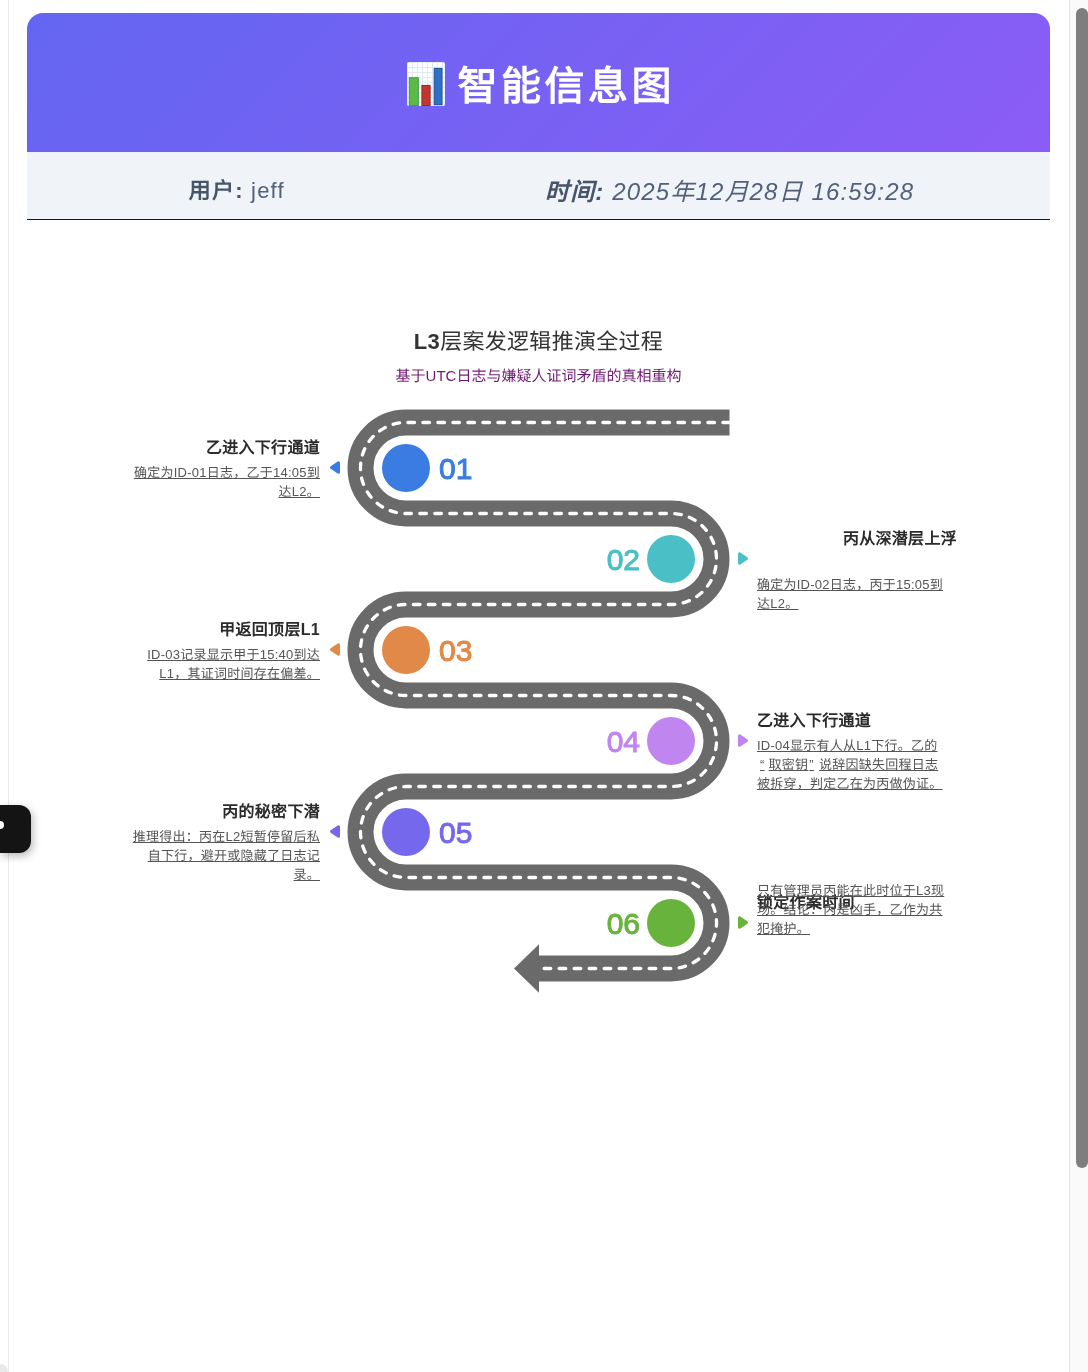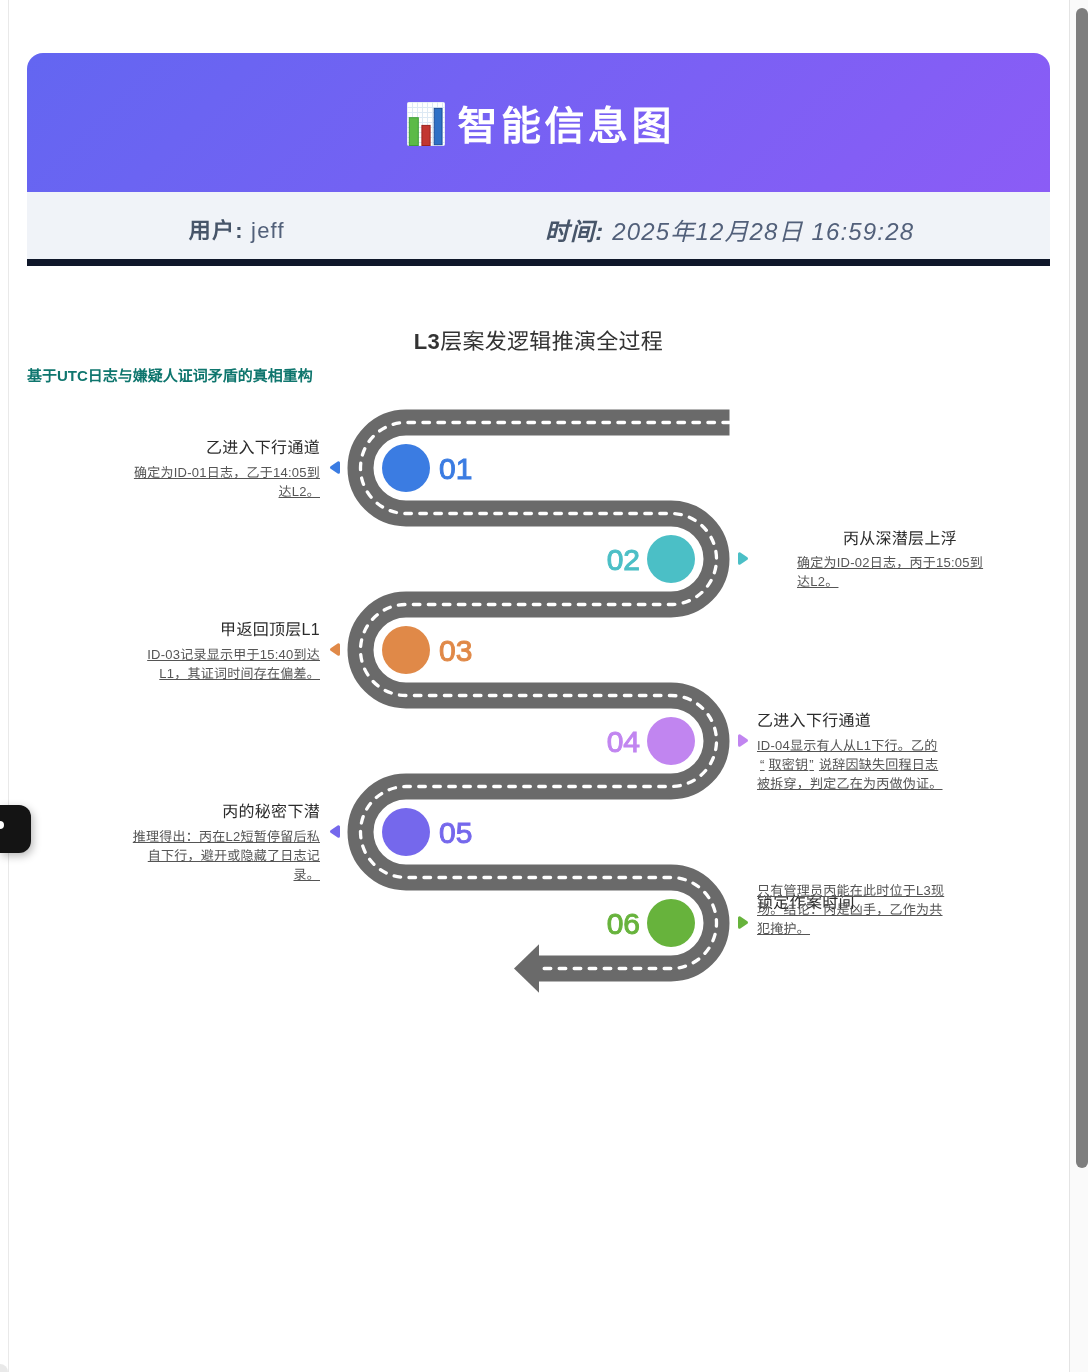--- a/index.html
+++ b/index.html
@@ -2,32 +2,32 @@
 <html lang="zh-CN"><head>
 <meta charset="utf-8">
 <style>
   html,body{margin:0;padding:0;width:1088px;height:1372px;overflow:hidden;background:#fff;
     font-family:"Liberation Sans",sans-serif;}
   .abs{position:absolute;}
   #leftline{position:absolute;left:8px;top:0;width:1px;height:1372px;background:#e9e9e9;}
   #card{position:absolute;left:27px;top:13px;width:1023px;}
   #hdr{height:139px;border-radius:16px 16px 0 0;
     background:linear-gradient(135deg,#6366f1 0%,#8b5cf6 100%);
-    display:flex;align-items:center;justify-content:center;padding-left:5px;margin-top:40px;}
+    display:flex;align-items:center;justify-content:center;padding-left:5px;}
   #hdr .ttl{color:#fff;font-size:40px;font-weight:700;letter-spacing:3.5px;margin-left:12.7px;}
-  #infobar{height:67px;background:#f0f3f8;border-bottom:7px solid #0f172a;position:relative;padding-left:40px;}
+  #infobar{height:67px;background:#f0f3f8;border-bottom:1px solid #0f172a;position:relative;padding-left:40px;}
   #infobar .lbl{font-weight:700;color:#475569;}
   #infobar .val{color:#52607a;}
   .u1{position:absolute;left:161.8px;top:20px;font-size:22px;letter-spacing:1.2px;}
   .u2{position:absolute;left:518px;top:20px;font-size:24px;letter-spacing:1.15px;font-style:italic;}
   #maintitle{position:absolute;left:27px;width:1023px;top:322.5px;text-align:center;
     font-size:22px;font-weight:500;color:#333;letter-spacing:0.3px;}
-  #subtitle{position:absolute;left:27px;width:1023px;top:364px;text-align:left;
-    font-size:15px;color:#0f766e;font-weight:bold;}
-  .bt{font-size:16px;font-weight:400;color:#2b2b2b;line-height:20px;position:absolute;letter-spacing:0.3px;}
+  #subtitle{position:absolute;left:27px;width:1023px;top:364px;text-align:center;
+    font-size:15px;color:#701a75;}
+  .bt{font-size:16px;font-weight:700;color:#2b2b2b;line-height:20px;position:absolute;letter-spacing:0.3px;}
   .bb{font-size:13px;color:#555;line-height:19px;position:absolute;letter-spacing:0.25px;text-decoration:underline;}
   .lft{right:768px;text-align:right;width:220px;}
   .rgt{left:757px;text-align:left;width:200px;}
   #tab{position:absolute;left:0;top:805px;width:31px;height:48px;background:#141414;
     border-radius:0 12px 12px 0;box-shadow:2px 3px 8px rgba(0,0,0,.28);overflow:hidden;}
   #tab .dot{position:absolute;left:-4px;top:16px;width:8px;height:8px;border-radius:50%;background:#fff;}
   #sbtrack{position:absolute;right:0;top:0;width:19px;height:1372px;background:#fafafa;
     border-left:1px solid #e4e4e4;box-sizing:border-box;}
   #sbthumb{position:absolute;right:0;top:8px;width:12px;height:1160px;background:#7e7e7e;border-radius:6px;}
 </style>
@@ -85,21 +85,21 @@
     <path d="M746.5 740.5 L739.5 735.8 L739.5 745.2 Z" fill="#c185f0" stroke="#c185f0"></path>
     <path d="M331.5 831.5 L338.5 826.8 L338.5 836.2 Z" fill="#7568ec" stroke="#7568ec"></path>
     <path d="M746.5 922.5 L739.5 917.8 L739.5 927.2 Z" fill="#67b33c" stroke="#67b33c"></path>
   </g>
 </svg>
 
 <div class="bt lft" style="top:438px;">乙进入下行通道</div>
 <div class="bb lft" style="top:463px;">确定为ID-01日志，乙于14:05到<br>达L2。</div>
 
 <div class="bt rgt" style="top:528.5px;text-align:right;">丙从深潜层上浮</div>
-<div class="bb rgt" style="top:553px;margin-left:40px;">确定为ID-02日志，丙于15:05到<br>达L2。</div>
+<div class="bb rgt" style="top:575px;">确定为ID-02日志，丙于15:05到<br>达L2。</div>
 
 <div class="bt lft" style="top:619.5px;">甲返回顶层L1</div>
 <div class="bb lft" style="top:644.5px;">ID-03记录显示甲于15:40到达<br>L1，其证词时间存在偏差。</div>
 
 <div class="bt rgt" style="top:710.5px;">乙进入下行通道</div>
 <div class="bb rgt" style="top:735.5px;">ID-04显示有人从L1下行。乙的<br><span style="margin:0 4px 0 3px">“</span>取密钥<span style="margin:0 5px 0 1px">”</span>说辞因缺失回程日志<br>被拆穿，判定乙在为丙做伪证。</div>
 
 <div class="bt lft" style="top:801.5px;">丙的秘密下潜</div>
 <div class="bb lft" style="top:826.5px;">推理得出：丙在L2短暂停留后私<br>自下行，避开或隐藏了日志记<br>录。</div>
 

